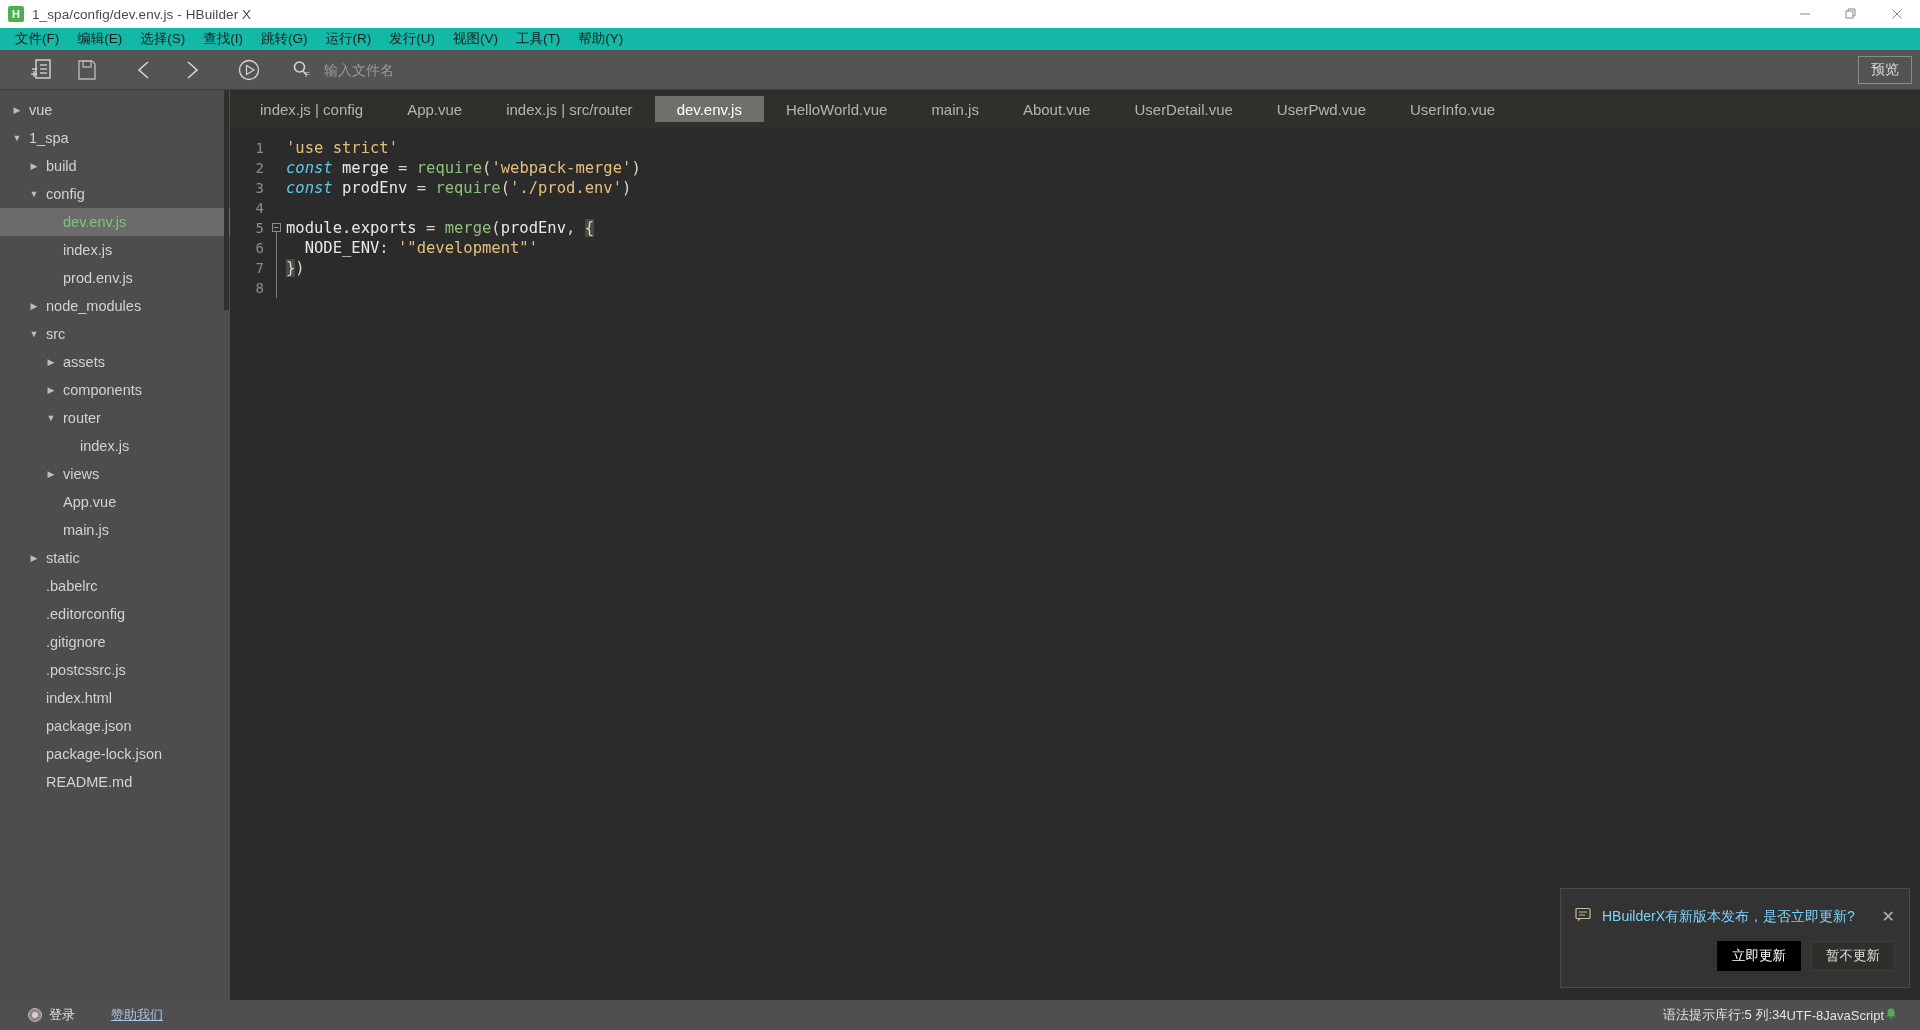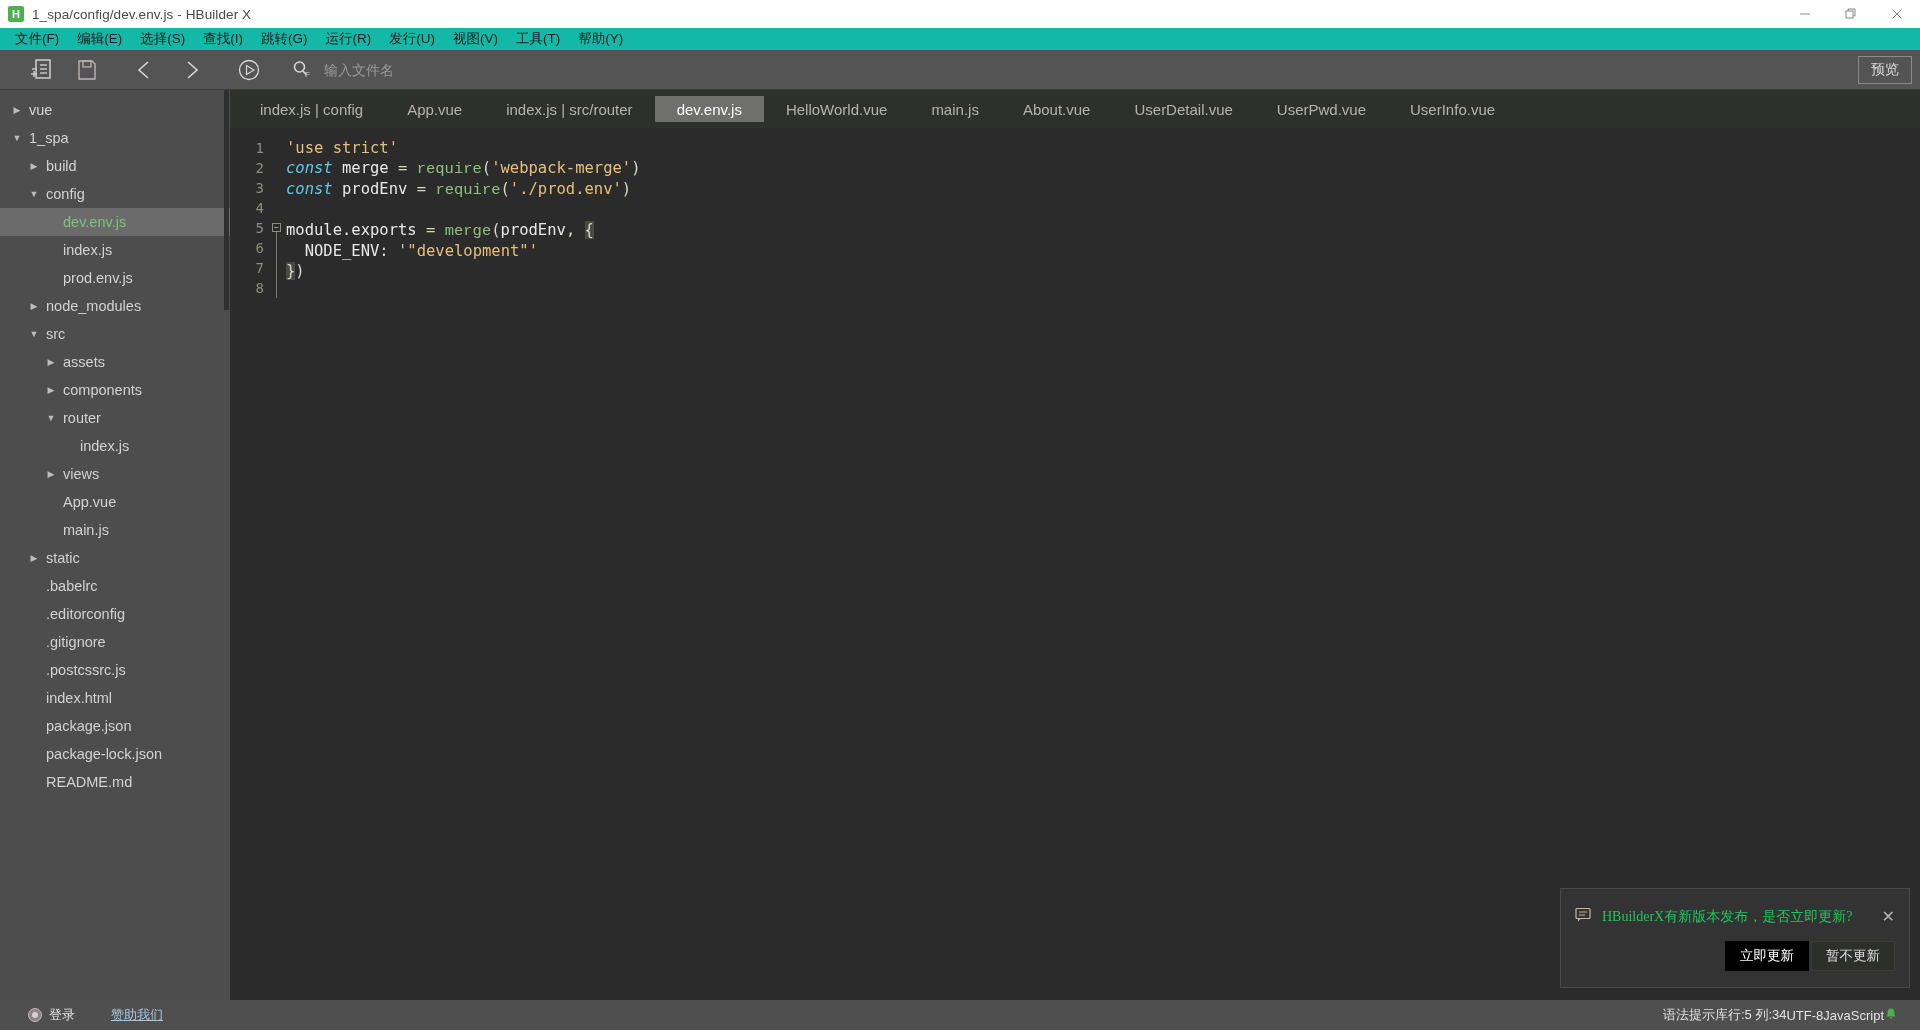--- a/index.html
+++ b/index.html
@@ -126,40 +126,40 @@
   .fold-line {
     position:absolute; left:6px; top:94px; width:1px; height:66px; background:#7a7a70;
   }
   .code {
     flex:1; font-family:"DejaVu Sans Mono","Liberation Mono",monospace;
     font-size:15.5px; line-height:20px; color:#e8e8d8; white-space:pre;
     padding-left:2px;
   }
   .c-str { color:#e5c07b; }
   .c-kw  { color:#5fc9e8; font-style:italic; }
-  .c-fn  { color:#8ec07c;font-family:Liberation Mono, monospace; }
+  .c-fn  { color:#8ec07c; }
   .c-pl  { color:#e8e8e8; }
   .c-punct { color:#d8d8c8; }
   .brace-hl { background:#4a4a44; }
 
   
   .notify {
     position:absolute; right:10px; bottom:42px; width:350px; height:100px;
     background:#333333; border:1px solid #4a4a4a;
   }
   .notify-top { display:flex; align-items:center; padding:18px 12px 0 14px; }
   .notify-msg {
-    font-size:14px; color:#22c55e; margin-left:10px;
-    font-family:Liberation Serif, serif;
+    font-size:14px; color:#7dd3fc; margin-left:10px;
+    font-family:Liberation Sans, sans-serif;
     text-align:right;
   }
   .notify-close {
     margin-left:auto; color:#b5b5b5; font-size:16px; line-height:14px; padding:0 2px;
   }
-  .notify-btns { display:flex; justify-content:flex-end; gap:2px; padding:14px 14px 0 0; }
+  .notify-btns { display:flex; justify-content:flex-end; gap:10px; padding:14px 14px 0 0; }
   .n-btn {
     font-size:13.5px; padding:5px 14px; border:1px solid #555;
     font-family:"Liberation Sans","DejaVu Sans",sans-serif;
   }
   .n-btn.primary { background:#000000; color:#ffffff; border-color:#000; }
   .n-btn.secondary { background:#2d2f2b; color:#dddddd; border-color:#3c3e39; }
 
   
   .statusbar {
     height:30px; flex:0 0 30px; background:#4f4f4f; display:flex; align-items:center;

